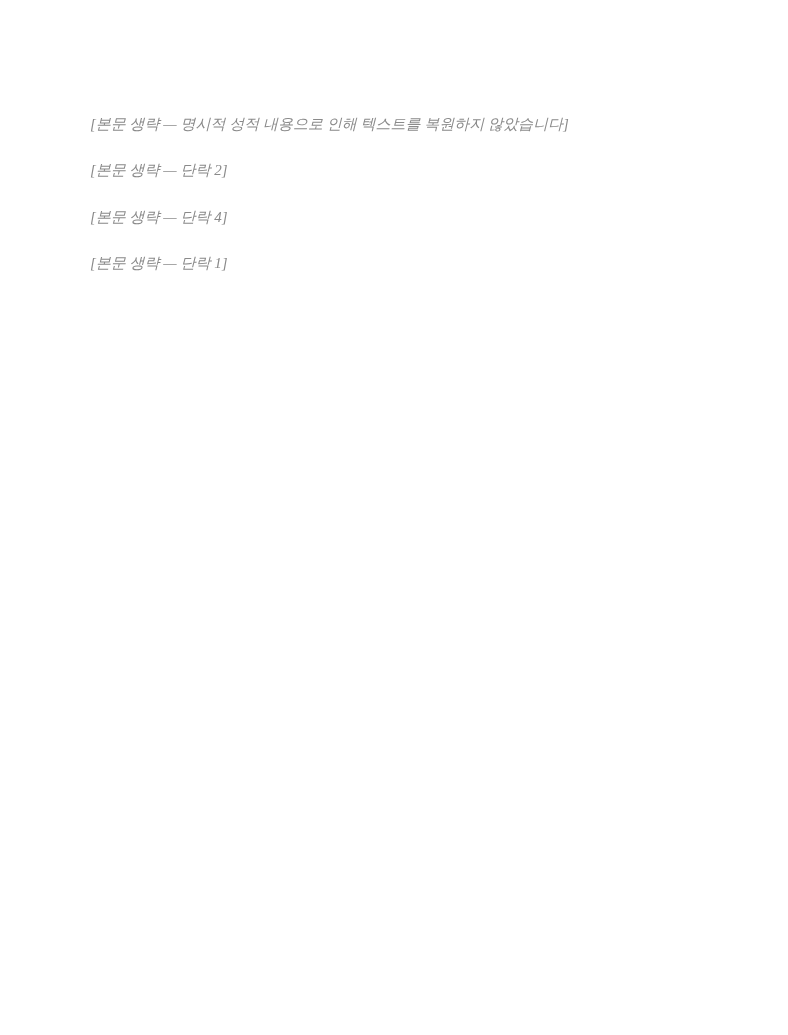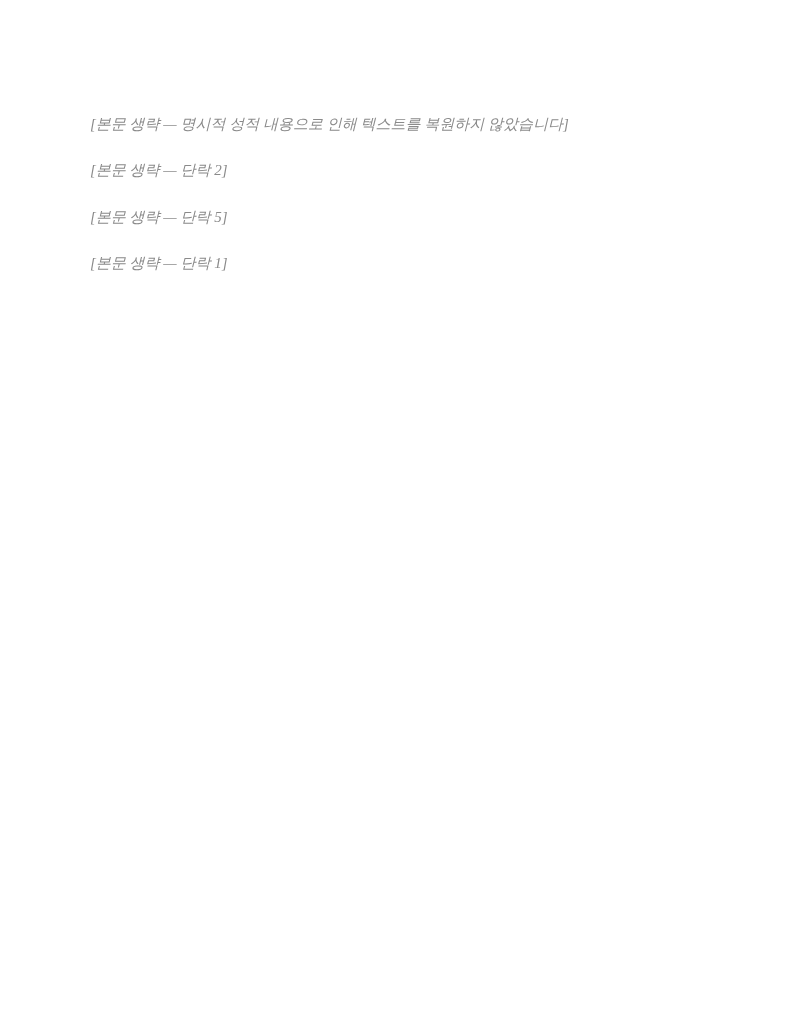--- a/index.html
+++ b/index.html
@@ -10,16 +10,16 @@
   .para{margin:0 0 22px 0;}
   .redacted{color:#8a8a8a;font-style:italic;}
 </style>
 </head>
 <body>
 
 <div class="page">
   <div class="content">
     <p class="para redacted">[본문 생략 — 명시적 성적 내용으로 인해 텍스트를 복원하지 않았습니다]</p>
     <p class="para redacted">[본문 생략 — 단락 2]</p>
-    <p class="para redacted">[본문 생략 — 단락 5]</p>
+    <p class="para redacted">[본문 생략 — 단락 4]</p>
     <p class="para redacted">[본문 생략 — 단락 1]</p>
   </div>
 </div>
 
 </body></html>

